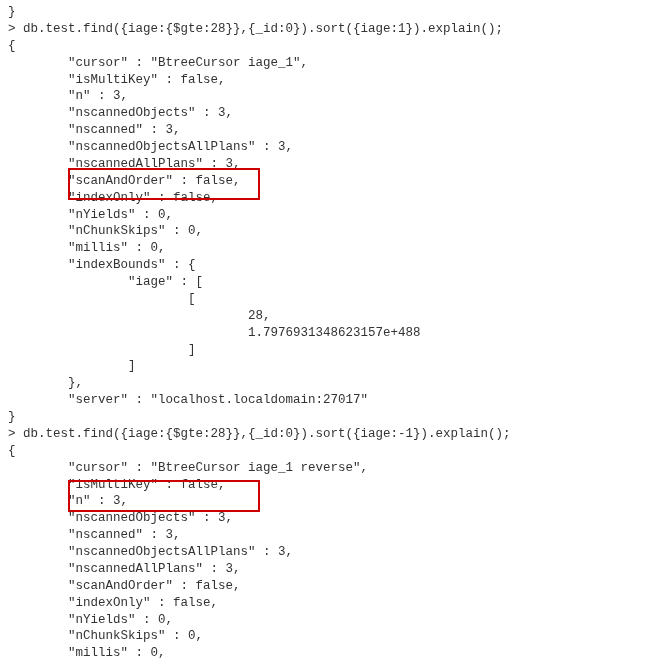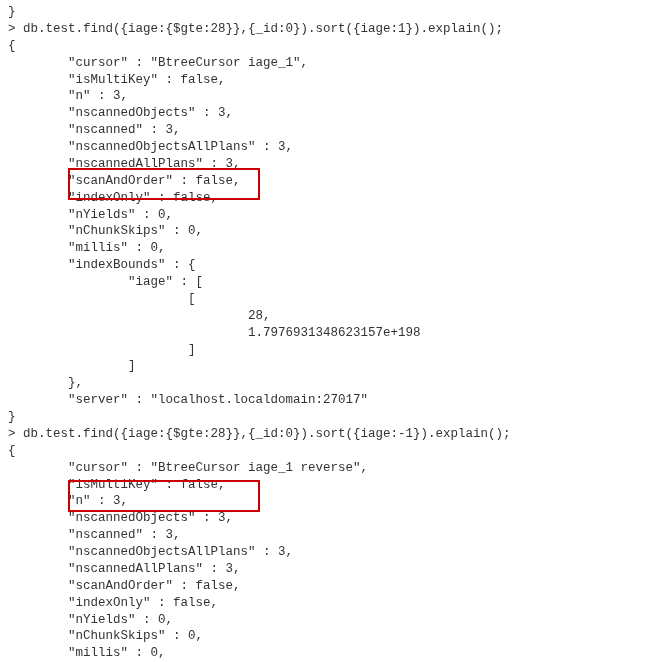--- a/index.html
+++ b/index.html
@@ -39,21 +39,21 @@
 <div class="line">        "nscannedAllPlans" : 3,</div>
 <div class="line">        "scanAndOrder" : false,</div>
 <div class="line">        "indexOnly" : false,</div>
 <div class="line">        "nYields" : 0,</div>
 <div class="line">        "nChunkSkips" : 0,</div>
 <div class="line">        "millis" : 0,</div>
 <div class="line">        "indexBounds" : {</div>
 <div class="line">                "iage" : [</div>
 <div class="line">                        [</div>
 <div class="line">                                28,</div>
-<div class="line">                                1.7976931348623157e+198</div>
+<div class="line">                                1.7976931348623157e+488</div>
 <div class="line">                        ]</div>
 <div class="line">                ]</div>
 <div class="line">        },</div>
 <div class="line">        "server" : "localhost.localdomain:27017"</div>
 <div class="line">}</div>
 
 <div class="line">&gt; db.test.find({iage:{$gte:28}},{_id:0}).sort({iage:-1}).explain();</div>
 <div class="line">{</div>
 <div class="line">        "cursor" : "BtreeCursor iage_1 reverse",</div>
 <div class="line">        "isMultiKey" : false,</div>

